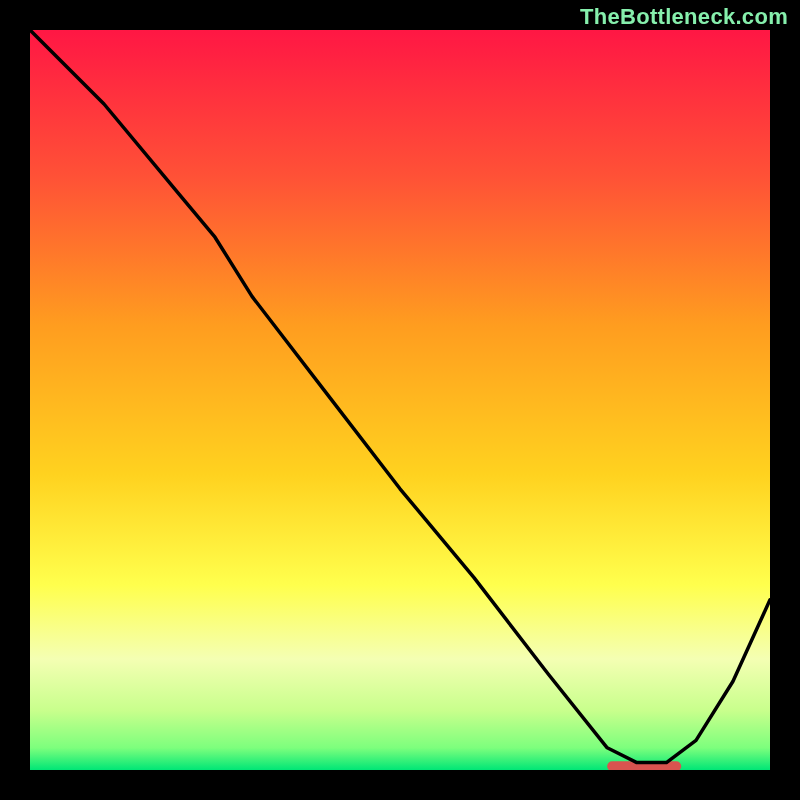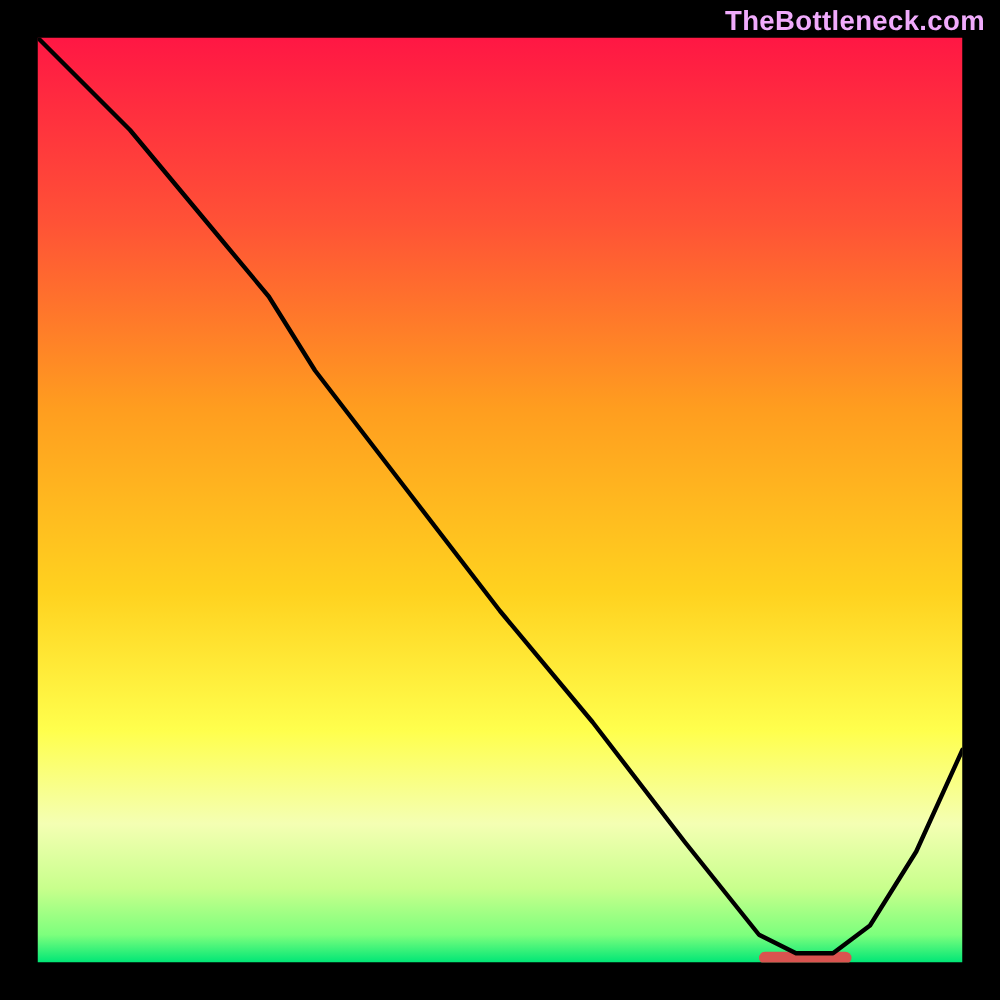--- a/index.html
+++ b/index.html
@@ -14,21 +14,21 @@
   .frame {
     position: relative;
     width: 800px;
     height: 800px;
     background: #000;
   }
   .watermark {
     position: absolute;
     top: 4px;
     right: 12px;
-    color: #f0abfc;
+    color: #86efac;
     font-size: 22px;
     font-weight: 600;
     letter-spacing: 0.3px;
     z-index: 3;
   }
   .plot-wrap {
     position: absolute;
     top: 30px;
     left: 30px;
     width: 740px;

